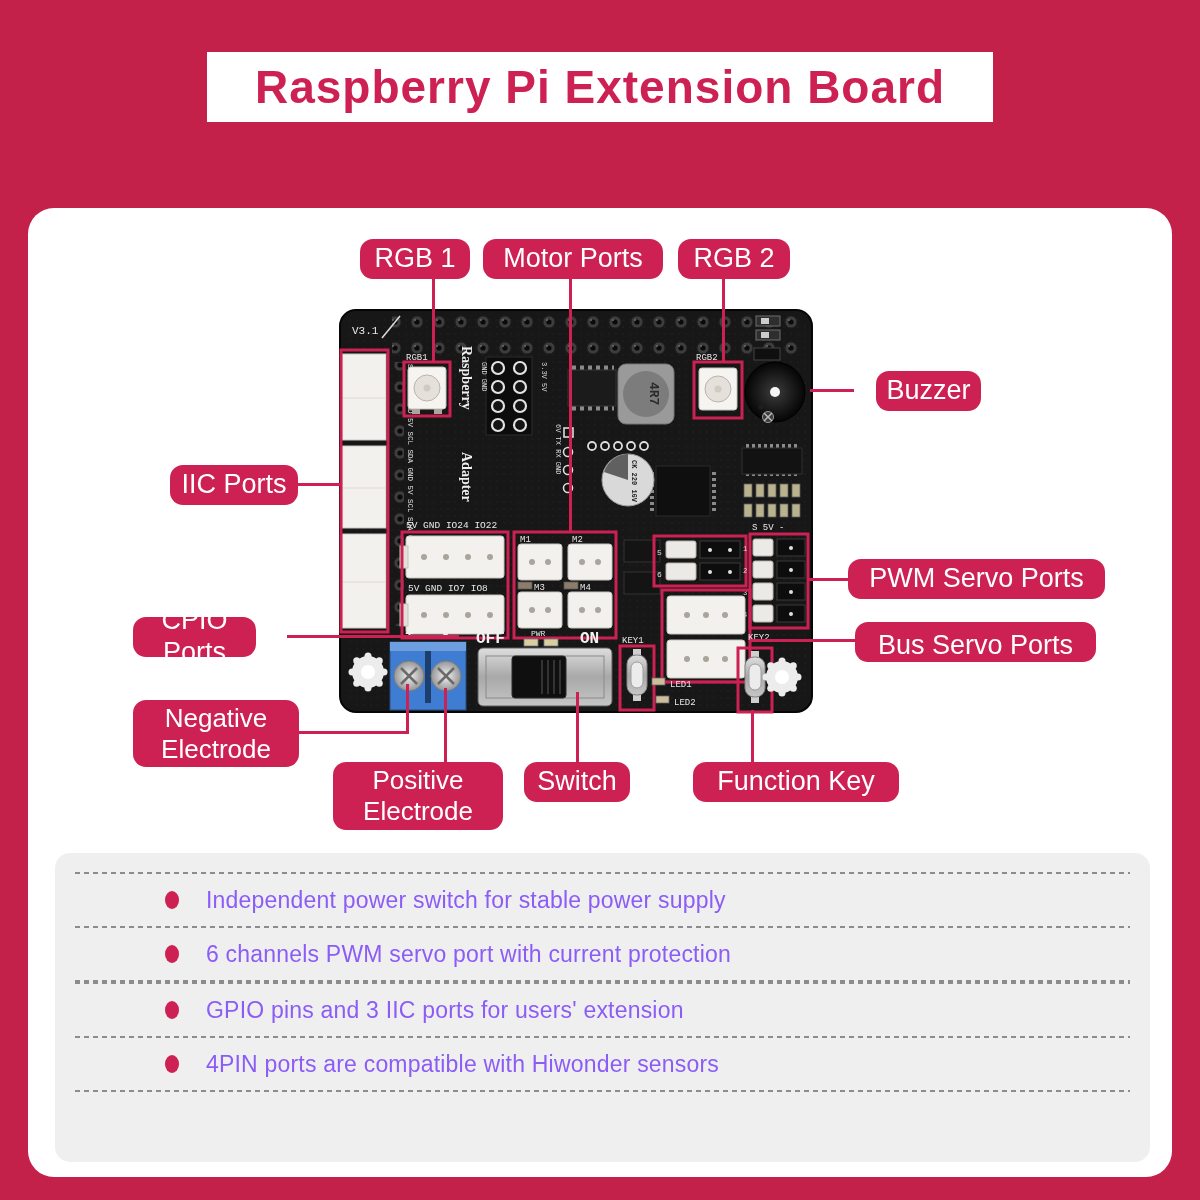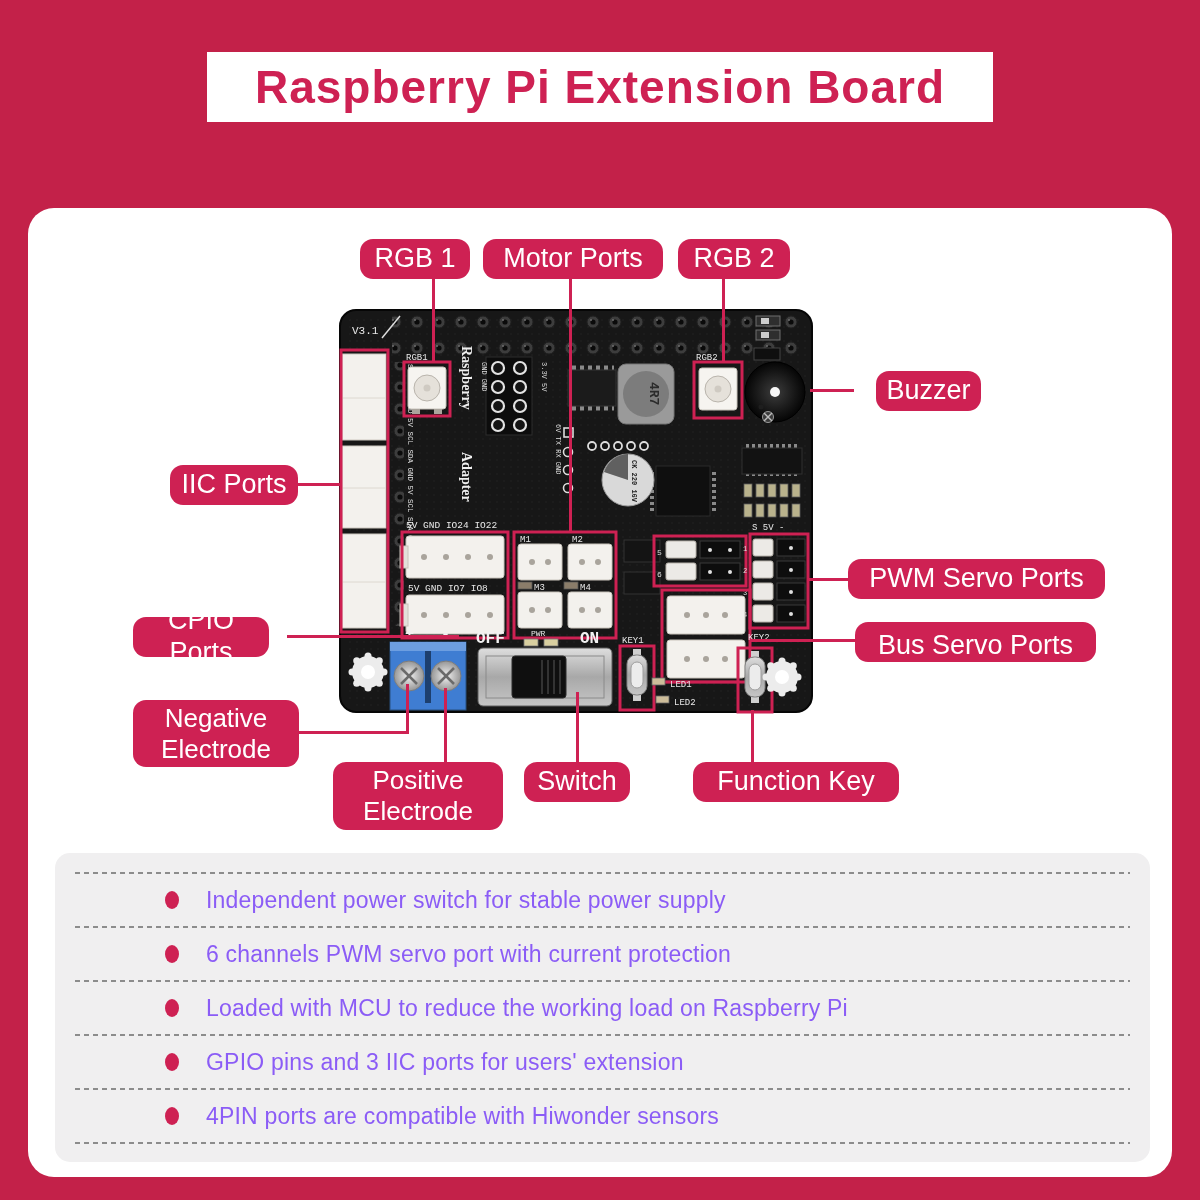--- a/index.html
+++ b/index.html
@@ -13,21 +13,21 @@
 
   .board-svg{position:absolute;left:340px;top:310px;width:472px;height:402px;overflow:visible;}
 
   .callout{position:absolute;background:#ce2153;color:#ffffff;border-radius:13px;display:flex;flex-direction:column;align-items:center;justify-content:center;font-size:27px;font-weight:500;line-height:1.18;text-align:center;z-index:5;}
   .co-rgb1{left:360px;top:239px;width:110px;height:40px;}
   .co-motor{left:483px;top:239px;width:180px;height:40px;}
   .co-rgb2{left:678px;top:239px;width:112px;height:40px;}
   .co-buzzer{left:853px;top:371px;width:105px;height:40px;margin-left:23px;}
   .co-iic{left:170px;top:465px;width:128px;height:40px;}
   .co-pwm{left:848px;top:559px;width:257px;height:40px;}
-  .co-cpio{left:133px;top:617px;width:136px;height:40px;}
+  .co-cpio{left:133px;top:617px;width:123px;height:40px;}
   .co-bus{left:855px;top:622px;width:241px;height:40px;justify-content:flex-end;}
   .co-negative{left:133px;top:700px;width:166px;height:67px;font-size:26px;}
   .co-positive{left:333px;top:762px;width:170px;height:68px;font-size:26px;}
   .co-switch{left:524px;top:762px;width:106px;height:40px;}
   .co-function{left:693px;top:762px;width:206px;height:40px;}
 
   .lead{position:absolute;background:#ce2153;z-index:4;}
   .lv{width:3px;} .lh{height:3px;}
   .ld-rgb1{left:432px;top:279px;height:84px;}
   .ld-motor{left:569px;top:279px;height:254px;}
@@ -462,24 +462,20 @@
     <div class="feat-row">
       <span class="bullet"></span>
       <span class="feat-text">Independent power switch for stable power supply</span>
     </div>
     <div class="dash"></div>
     <div class="feat-row">
       <span class="bullet"></span>
       <span class="feat-text">6 channels PWM servo port with current protection</span>
     </div>
     <div class="dash"></div>
-    <div class="feat-row">
-      <span class="bullet"></span>
-      <span class="feat-text">Loaded with MCU to reduce the working load on Raspberry Pi</span>
-    </div>
     <div class="dash"></div>
     <div class="feat-row">
       <span class="bullet"></span>
       <span class="feat-text">GPIO pins and 3 IIC ports for users' extension</span>
     </div>
     <div class="dash"></div>
     <div class="feat-row">
       <span class="bullet"></span>
       <span class="feat-text">4PIN ports are compatible with Hiwonder sensors</span>
     </div>

